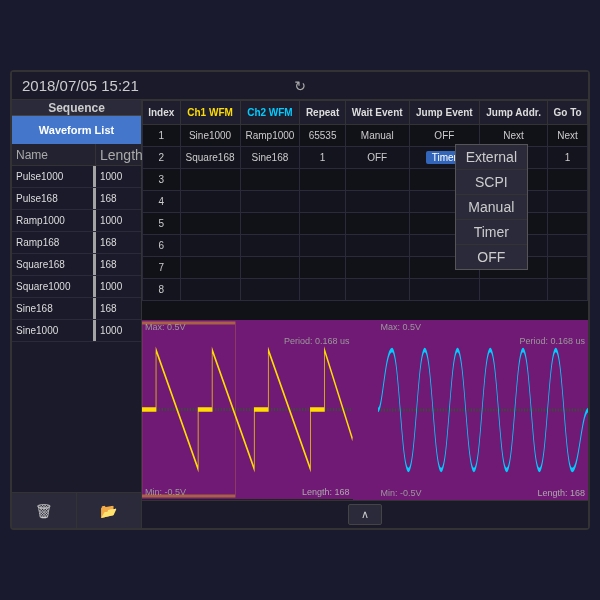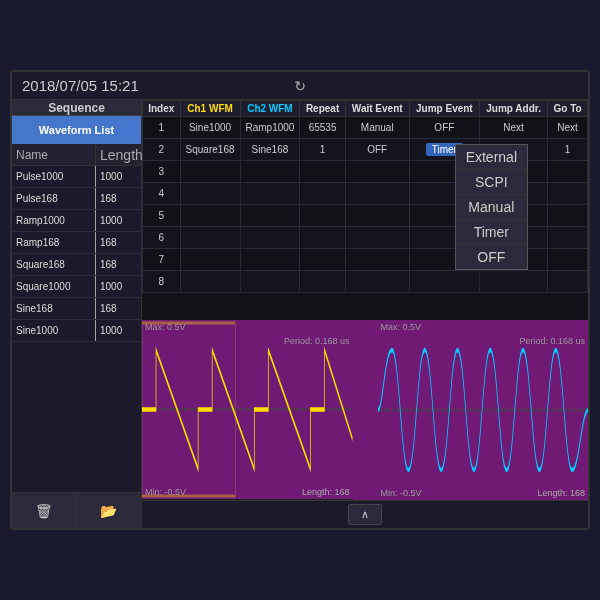--- a/index.html
+++ b/index.html
@@ -109,21 +109,21 @@
       height: 22px;
       border-bottom: 1px solid #2a2a3a;
     }
     .waveform-item-name {
       flex: 1;
       color: #ddd;
       font-size: 10px;
       display: flex;
       align-items: center;
       padding-left: 4px;
-      border-right: 1px solid #a3a3a3;
+      border-right: 3px solid #a3a3a3;
     }
     .waveform-item-len {
       width: 45px;
       color: #ddd;
       font-size: 10px;
       display: flex;
       align-items: center;
       padding-left: 4px;
     }
     .sidebar-buttons {
@@ -159,21 +159,21 @@
       overflow: hidden;
       position: relative;
     }
     table {
       width: 100%;
       border-collapse: collapse;
       font-size: 10px;
     }
     thead tr {
       background: #1e1e2e;
-      height: 16px;
+      height: 24px;
     }
     thead th {
       color: #ddd;
       border: 1px solid #333;
       padding: 2px 4px;
       text-align: center;
       white-space: nowrap;
     }
     thead th.ch1 { color: #ffdd00; }
     thead th.ch2 { color: #00ccff; }

